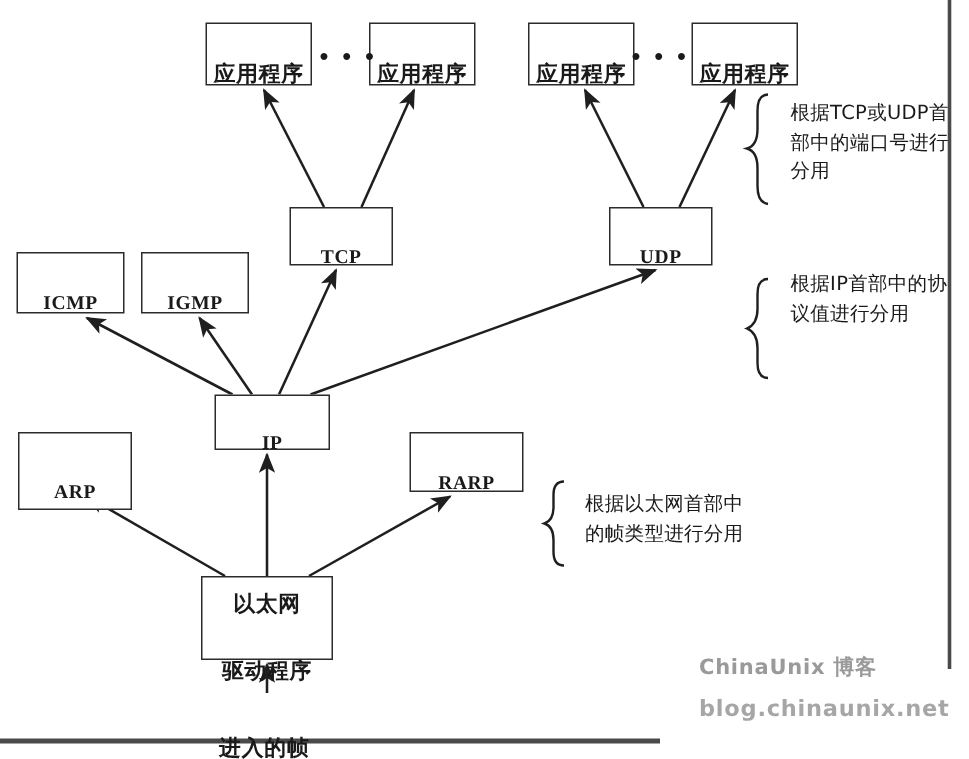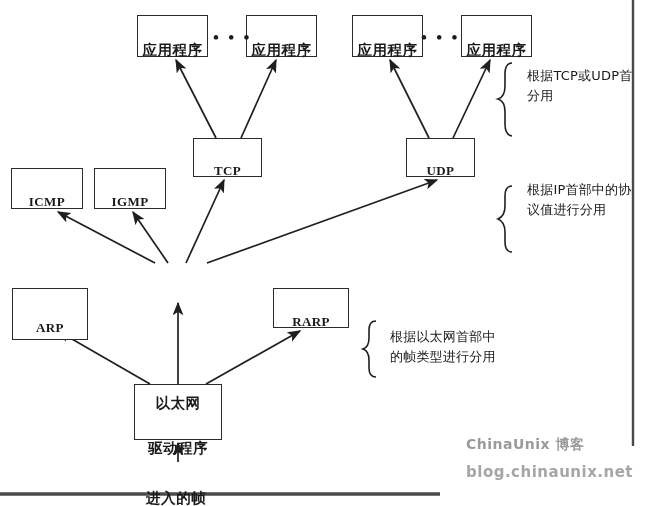--- a/index.html
+++ b/index.html
@@ -166,38 +166,42 @@
     <span class="node-label">UDP</span>
   </div>
 
   <div class="node latin" style="left:11px; top:168px; width:72px; height:41px;">
     <span class="node-label">ICMP</span>
   </div>
   <div class="node latin" style="left:94px; top:168px; width:72px; height:41px;">
     <span class="node-label">IGMP</span>
   </div>
 
+  <div class="node latin" style="left:143px; top:263px; width:77px; height:37px;">
+    <span class="node-label">IP</span>
+  </div>
 
   <div class="node latin" style="left:12px; top:288px; width:76px; height:52px;">
     <span class="node-label">ARP</span>
   </div>
   <div class="node latin" style="left:273px; top:288px; width:76px; height:40px;">
     <span class="node-label">RARP</span>
   </div>
 
   <div class="node cjk" style="left:134px; top:384px; width:88px; height:56px;">
     <span class="node-label">以太网</span>
     <span class="node-label">驱动程序</span>
   </div>
 
   <div class="ellipsis" style="left:213px; top:28px;">• • •</div>
   <div class="ellipsis" style="left:421px; top:28px;">• • •</div>
 
   <div class="annot" style="left:527px; top:66px;">
     <span>根据TCP或UDP首</span>
+    <span>部中的端口号进行</span>
     <span>分用</span>
   </div>
 
   <div class="annot" style="left:527px; top:180px;">
     <span>根据IP首部中的协</span>
     <span>议值进行分用</span>
   </div>
 
   <div class="annot" style="left:390px; top:327px;">
     <span>根据以太网首部中</span>

